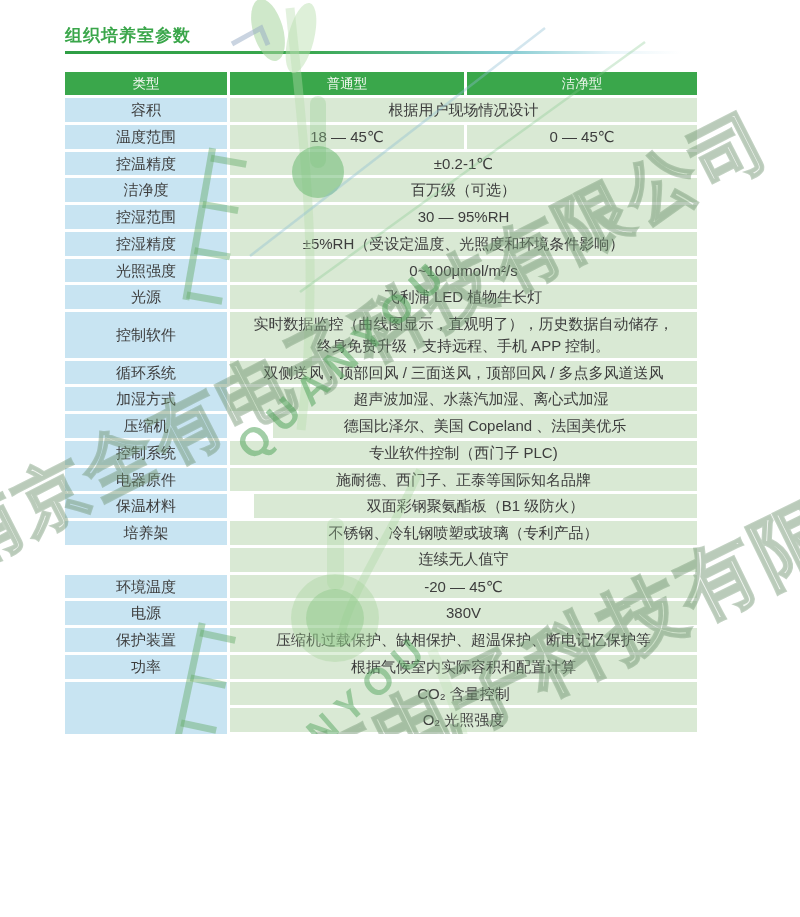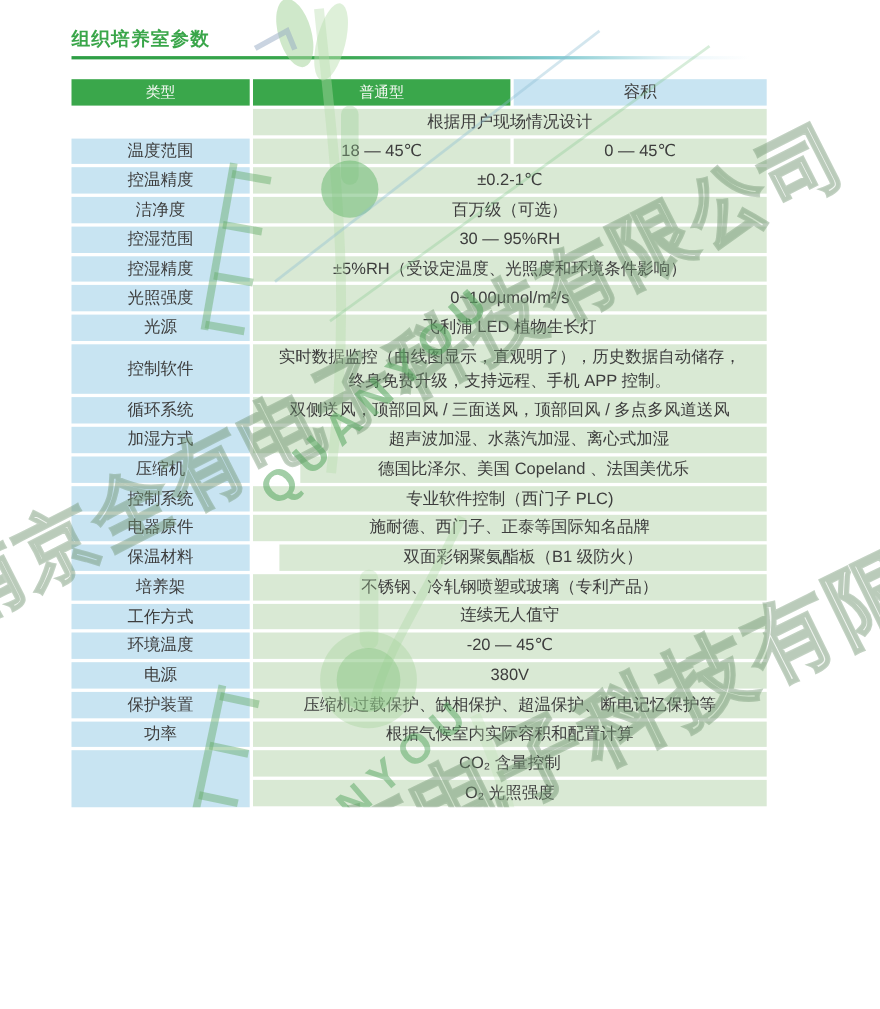--- a/index.html
+++ b/index.html
@@ -96,20 +96,21 @@
       <line x1="188" y1="632" x2="224" y2="632"></line>
       <line x1="188" y1="678" x2="224" y2="678"></line>
       <line x1="188" y1="724" x2="224" y2="724"></line>
       <line x1="188" y1="762" x2="224" y2="762"></line>
     </g>
   </svg>
 
   <div id="spec-table">
     <div class="cell header">类型</div>
     <div class="cell header">普通型</div>
+    <div class="cell header">洁净型</div>
 
   <div class="cell label">容积</div>
       <div class="cell value" style="grid-column: 2 / 4;">根据用户现场情况设计</div>
       <div class="cell label">温度范围</div>
       <div class="cell value">18 — 45℃</div>
       <div class="cell value">0 — 45℃</div>
       <div class="cell label">控温精度</div>
       <div class="cell value" style="grid-column: 2 / 4;">±0.2-1℃</div>
       <div class="cell label">洁净度</div>
       <div class="cell value" style="grid-column: 2 / 4;">百万级（可选）</div>
@@ -131,21 +132,20 @@
       <div class="cell label">压缩机</div>
       <div class="cell value" style="grid-column: 2 / 4; margin-left: 43px;">德国比泽尔、美国 Copeland 、法国美优乐</div>
       <div class="cell label">控制系统</div>
       <div class="cell value" style="grid-column: 2 / 4;">专业软件控制（西门子 PLC)</div>
       <div class="cell label">电器原件</div>
       <div class="cell value" style="grid-column: 2 / 4;">施耐德、西门子、正泰等国际知名品牌</div>
       <div class="cell label">保温材料</div>
       <div class="cell value" style="grid-column: 2 / 4; margin-left: 24px;">双面彩钢聚氨酯板（B1 级防火）</div>
       <div class="cell label">培养架</div>
       <div class="cell value" style="grid-column: 2 / 4;">不锈钢、冷轧钢喷塑或玻璃（专利产品）</div>
-      <div class="cell label">工作方式</div>
       <div class="cell value" style="grid-column: 2 / 4; font-family: Liberation Serif, serif;">连续无人值守</div>
       <div class="cell label">环境温度</div>
       <div class="cell value" style="grid-column: 2 / 4;">-20 — 45℃</div>
       <div class="cell label">电源</div>
       <div class="cell value" style="grid-column: 2 / 4;">380V</div>
       <div class="cell label">保护装置</div>
       <div class="cell value" style="grid-column: 2 / 4;">压缩机过载保护、缺相保护、超温保护、断电记忆保护等</div>
       <div class="cell label">功率</div>
       <div class="cell value" style="grid-column: 2 / 4;">根据气候室内实际容积和配置计算</div>
       <div class="cell label" style="grid-row: span 7;">选配</div>

